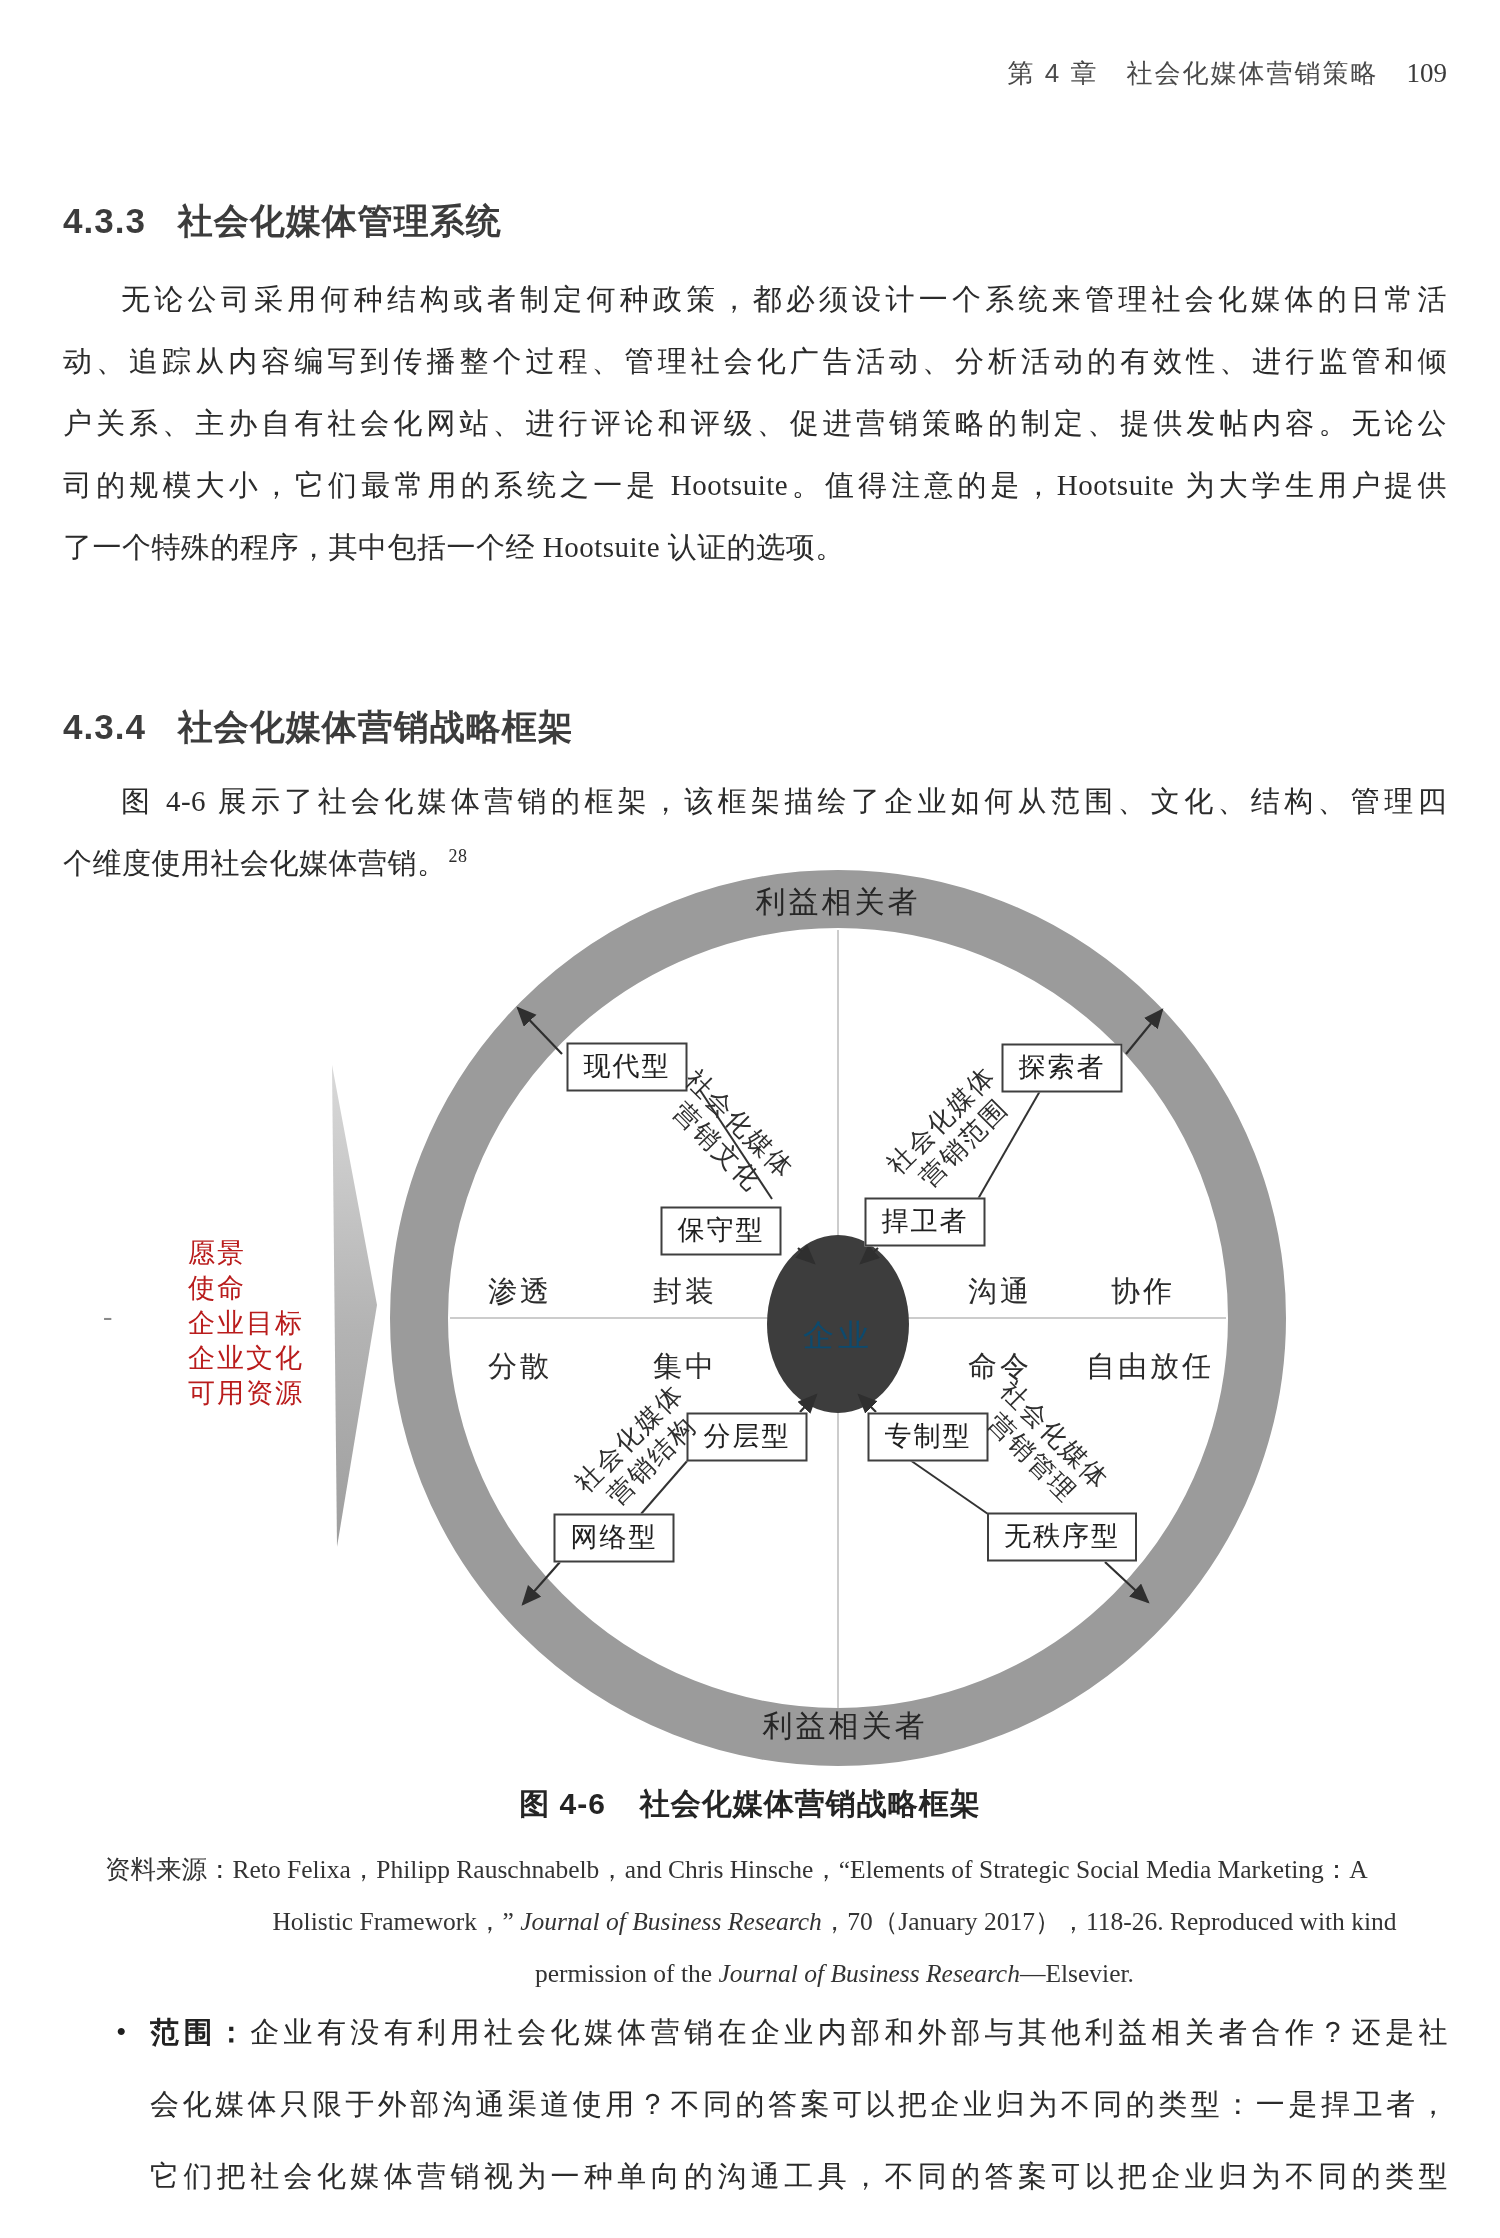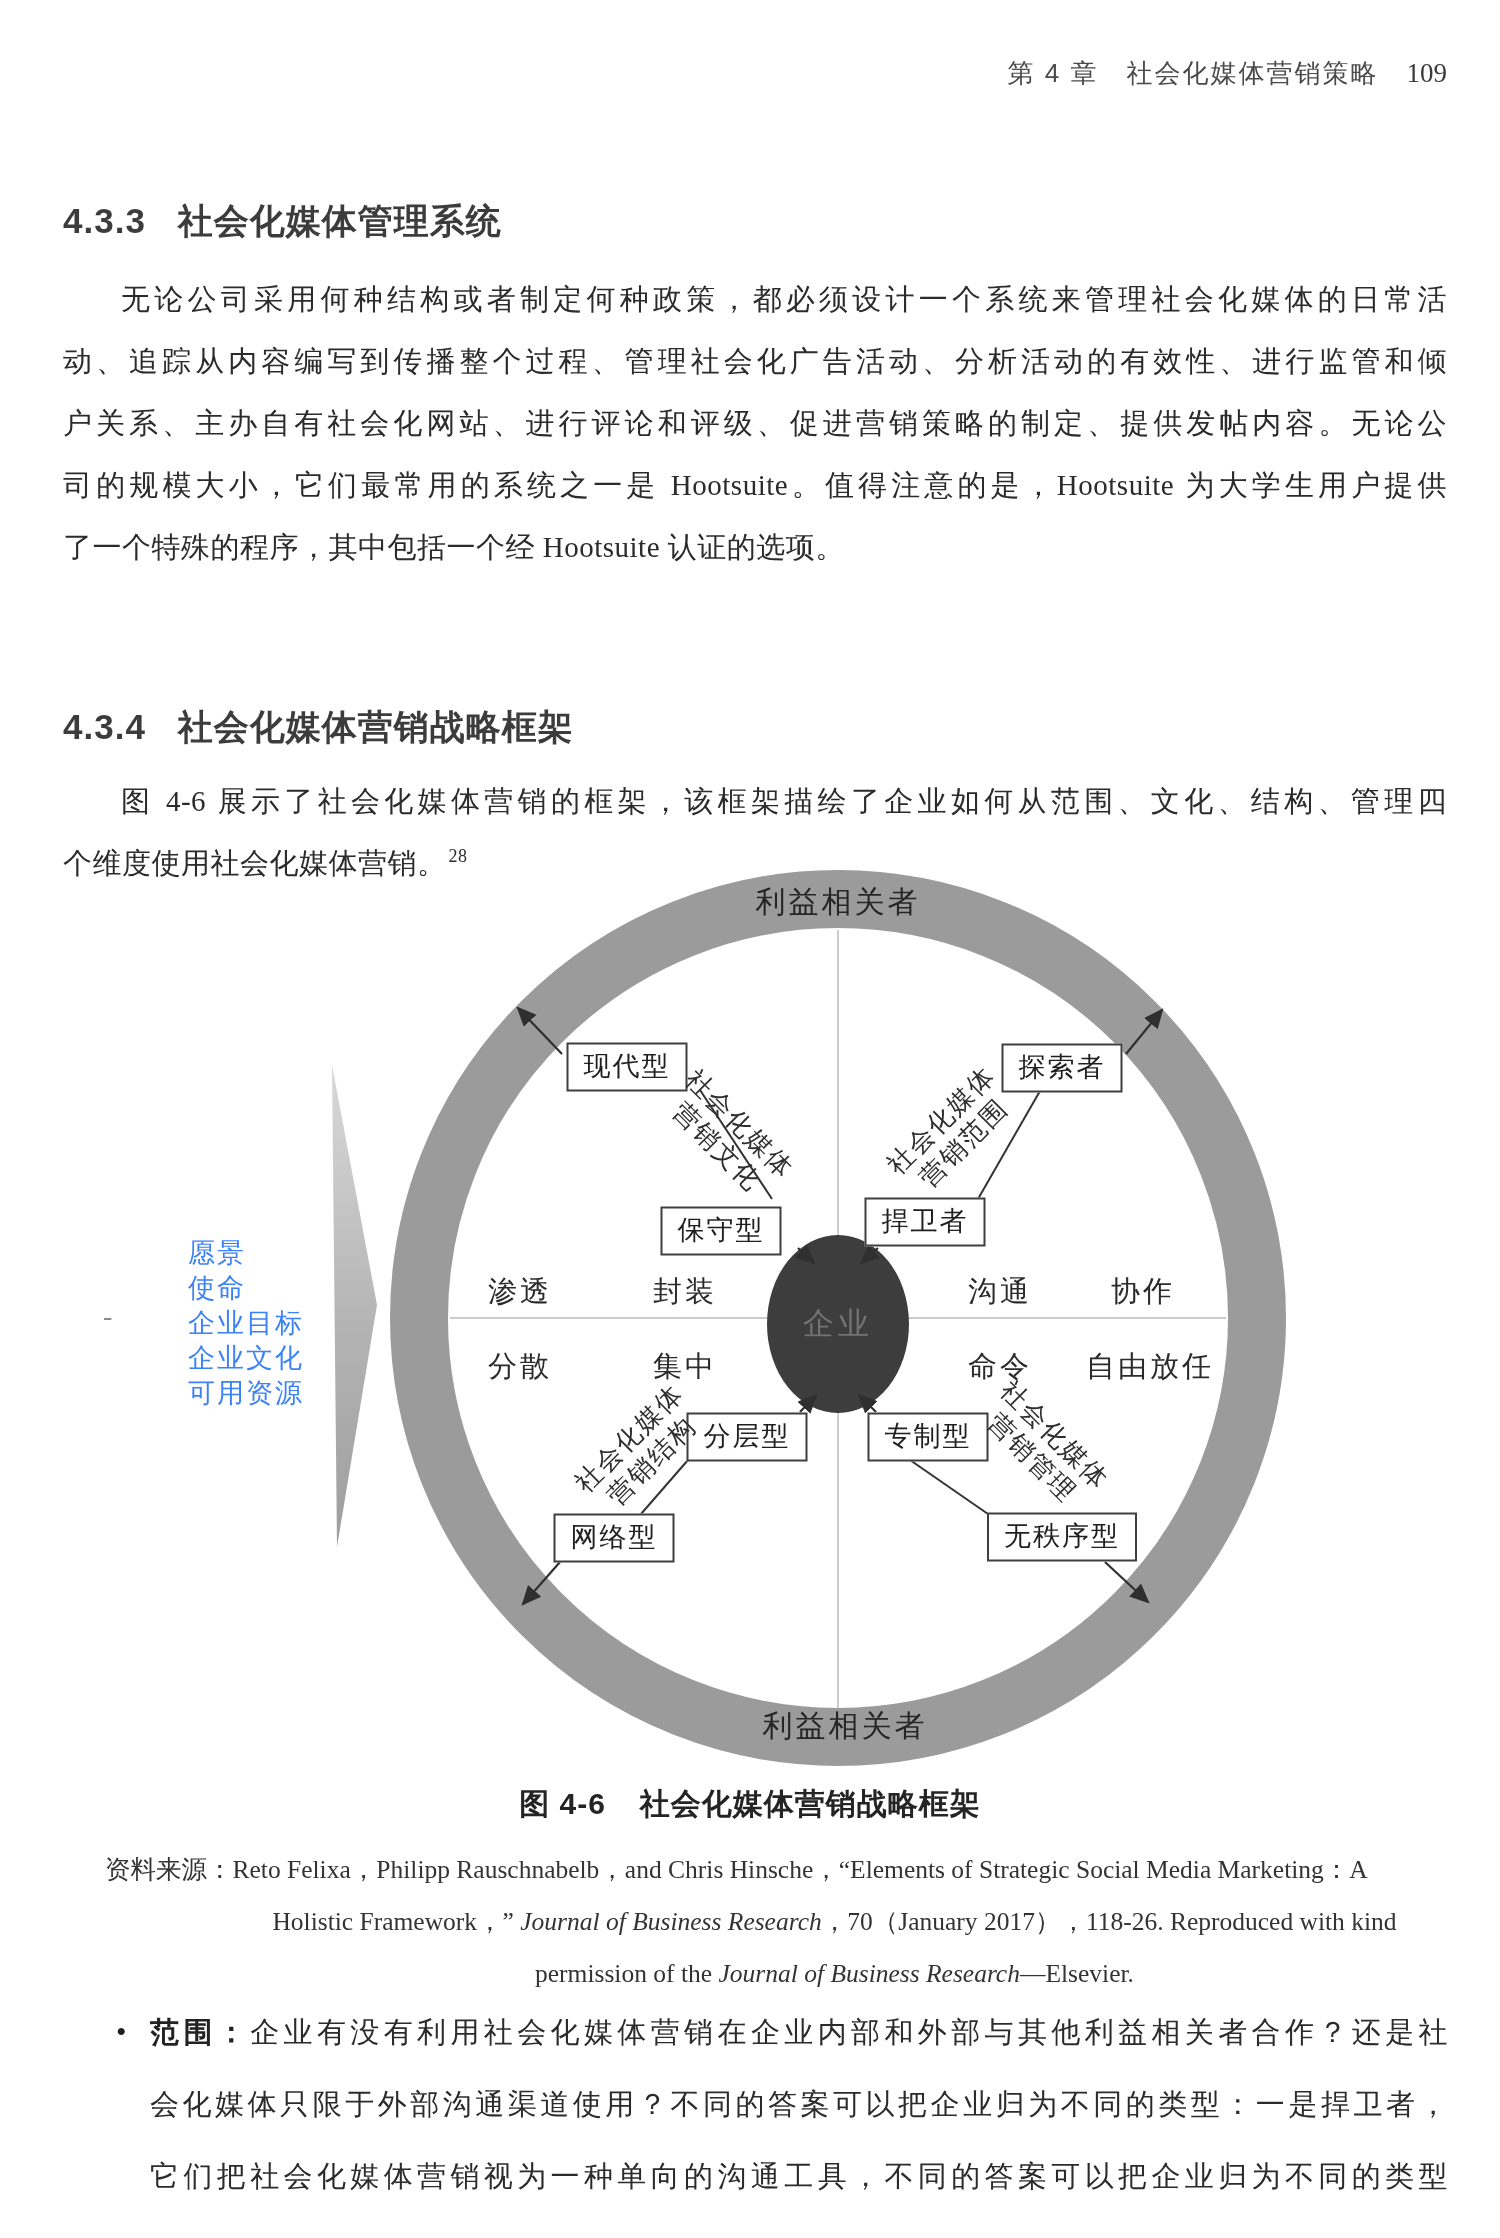--- a/index.html
+++ b/index.html
@@ -43,41 +43,41 @@
 
   
   .diagram { position:absolute; left:0; top:862px; width:1436px; height:918px; }
   .diagram svg { position:absolute; left:0; top:0; }
   .stake {
     position:absolute; transform:translate(-50%,-50%);
     font-size:30px; color:#262626; letter-spacing:3px; white-space:nowrap;
   }
   .center-lab {
     position:absolute; transform:translate(-50%,-50%);
-    color:#737373; font-size:31px; letter-spacing:4px; white-space:nowrap;
+    color:#0c4a6e; font-size:31px; letter-spacing:4px; white-space:nowrap;margin-top:12px;
   }
   .tbox {
     position:absolute; transform:translate(-50%,-50%);
     background:#ffffff; border:2px solid #3f3f3f;
     font-size:27px; line-height:1; padding:8px 15px 10px;
     white-space:nowrap; color:#1f1f1f; letter-spacing:2px;
   }
   .rot {
     position:absolute; text-align:center; white-space:nowrap;
     font-size:26px; line-height:32px; color:#2e2e2e; letter-spacing:2px;
   }
   .rot.cw  { transform:translate(-50%,-50%) rotate(45deg); }
   .rot.ccw { transform:translate(-50%,-50%) rotate(-45deg); }
   .axw {
     position:absolute; transform:translate(-50%,-50%);
     font-size:29px; color:#2b2b2b; white-space:nowrap; letter-spacing:3px;
   }
   .inputs {
     position:absolute; left:188px; top:374px;
-    font-size:27px; line-height:35px; color:#3b82f6; letter-spacing:2px;
+    font-size:27px; line-height:35px; color:#b91c1c; letter-spacing:2px;
   }
   .stray-dash { position:absolute; left:103px; top:438px; font-size:28px; color:#8a8a8a; }
 
   
   .caption {
     position:absolute; top:1784px; left:0; width:1500px; text-align:center;
     font-family:"Liberation Sans","DejaVu Sans",sans-serif;
     font-weight:700; font-size:30px; color:#242424; letter-spacing:1px;
   }
   .caption .cap-label { margin-right:34px; }

